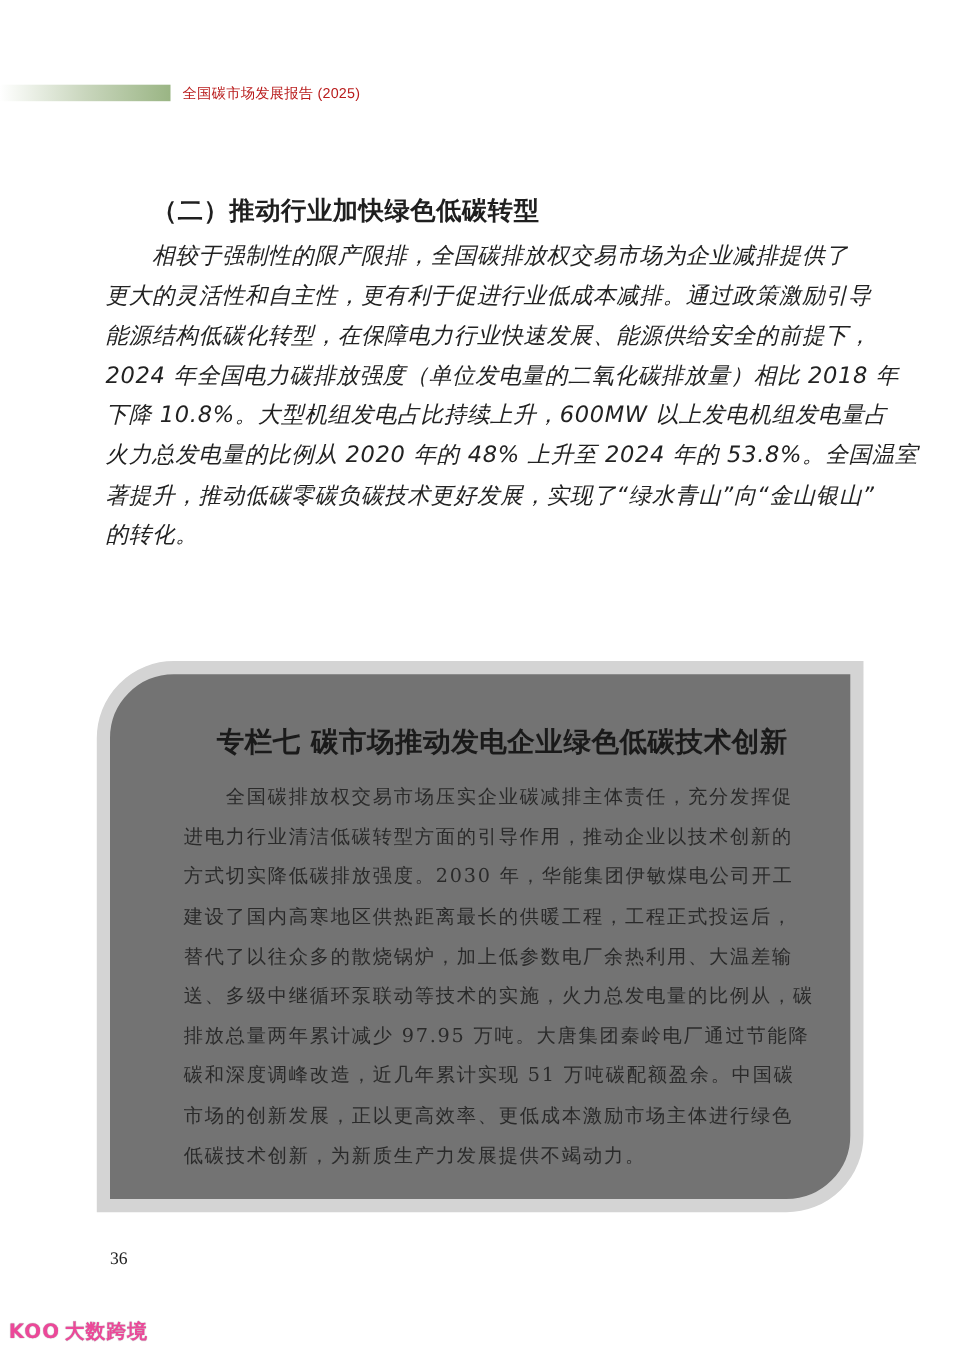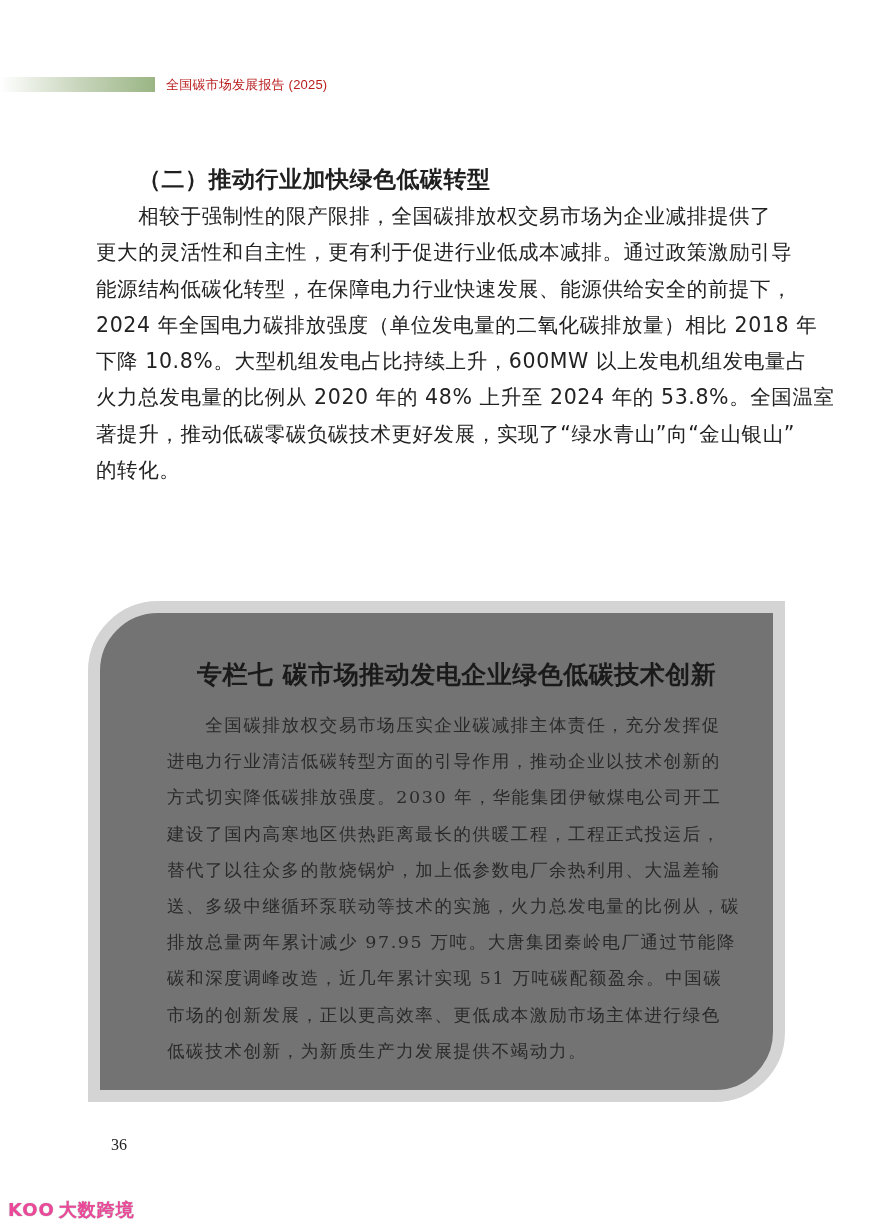--- a/index.html
+++ b/index.html
@@ -2,35 +2,35 @@
 <html><head>
 <meta charset="utf-8">
 <style>
   html, body { margin:0; padding:0; background:#ffffff; }
   body { width:874px; height:1228px; position:relative; overflow:hidden;
          font-family:"DejaVu Serif", "Liberation Serif", serif; color:#222; }
   .header-bar { position:absolute; left:0; top:77px; width:155px; height:15px;
     background:linear-gradient(to right, rgba(255,255,255,1) 0%, #c9d6bd 50%, #9ab584 100%); }
   .header-title { position:absolute; left:166px; top:76px; font-size:13px; color:#b91c1c;
     font-family:"Liberation Sans", "DejaVu Sans", sans-serif; letter-spacing:0.2px; }
-  .section-heading { position:absolute; left:138px; top:164px; font-size:23px; font-weight:bold;
+  .section-heading { position:absolute; left:138px; top:176px; font-size:23px; font-weight:bold;
     color:#1f1f1f; font-family:"DejaVu Sans", sans-serif; letter-spacing:0.5px; }
-  .main-para { position:absolute; left:96px; top:198px; width:686px; }
+  .main-para { position:absolute; left:96px; top:214px; width:686px;font-style:italic; }
   .main-para .line { height:36.3px; line-height:36.3px; font-size:20.5px; white-space:nowrap;
     font-family:"DejaVu Sans", sans-serif; color:#222; letter-spacing:0.6px; }
   .box { position:absolute; left:88px; top:601px; width:673px; height:477px;
     border:12px solid #d4d4d4; border-top-left-radius:70px; border-bottom-right-radius:70px;
     border-top-right-radius:0; border-bottom-left-radius:0; background:#737373; }
   .box-title { position:absolute; left:97px; top:45px; font-size:25px; font-weight:bold;
     color:#1a1a1a; font-family:"DejaVu Serif", serif; letter-spacing:0.5px; white-space:nowrap; }
   .box-body { position:absolute; left:67px; top:94px; width:580px; }
   .box-body .line { height:36.2px; line-height:36.2px; font-size:17.5px; white-space:nowrap;
     font-family:"DejaVu Serif", serif; color:#2a2a2a; letter-spacing:1.6px; }
   .page-number { position:absolute; left:100px; top:1136px; font-size:16px; color:#222;
-    font-family:"Liberation Serif", serif;margin-left:11px; }
+    font-family:"Liberation Serif", serif; }
   .watermark { position:absolute; left:8px; top:1198px; font-size:18px; color:#ec4899;
     font-family:"DejaVu Sans", sans-serif; font-weight:bold;
     text-shadow:0 0 1px #bbb, 0 0 1px #bbb; letter-spacing:1px; }
   .watermark .logo { display:inline-block; margin-right:4px; }
 </style>
 </head>
 <body>
 
 <div class="header-bar"></div>
 <div class="header-title">全国碳市场发展报告 (2025)</div>

